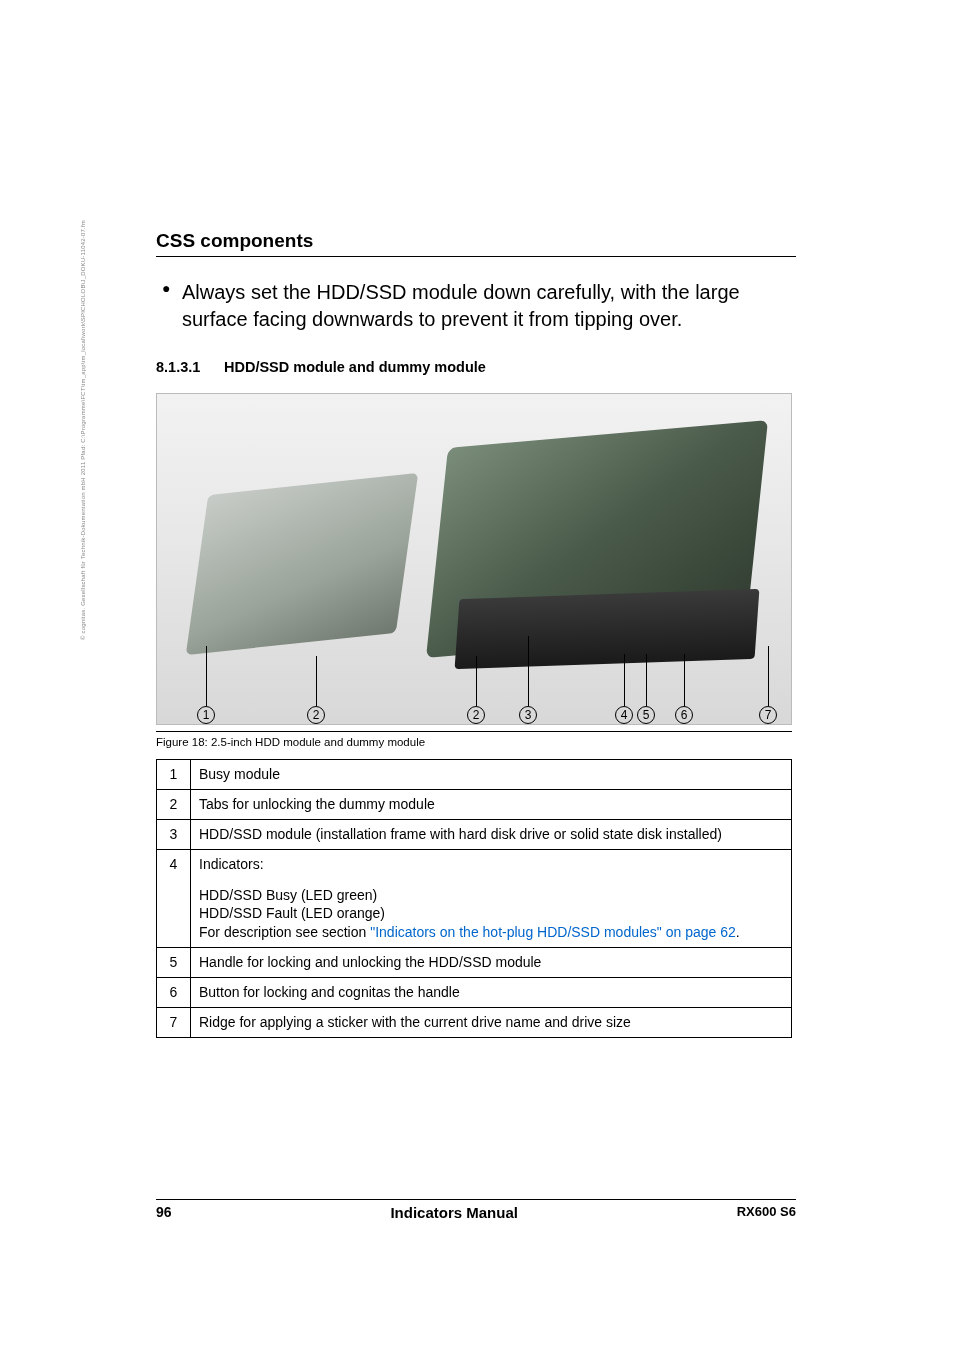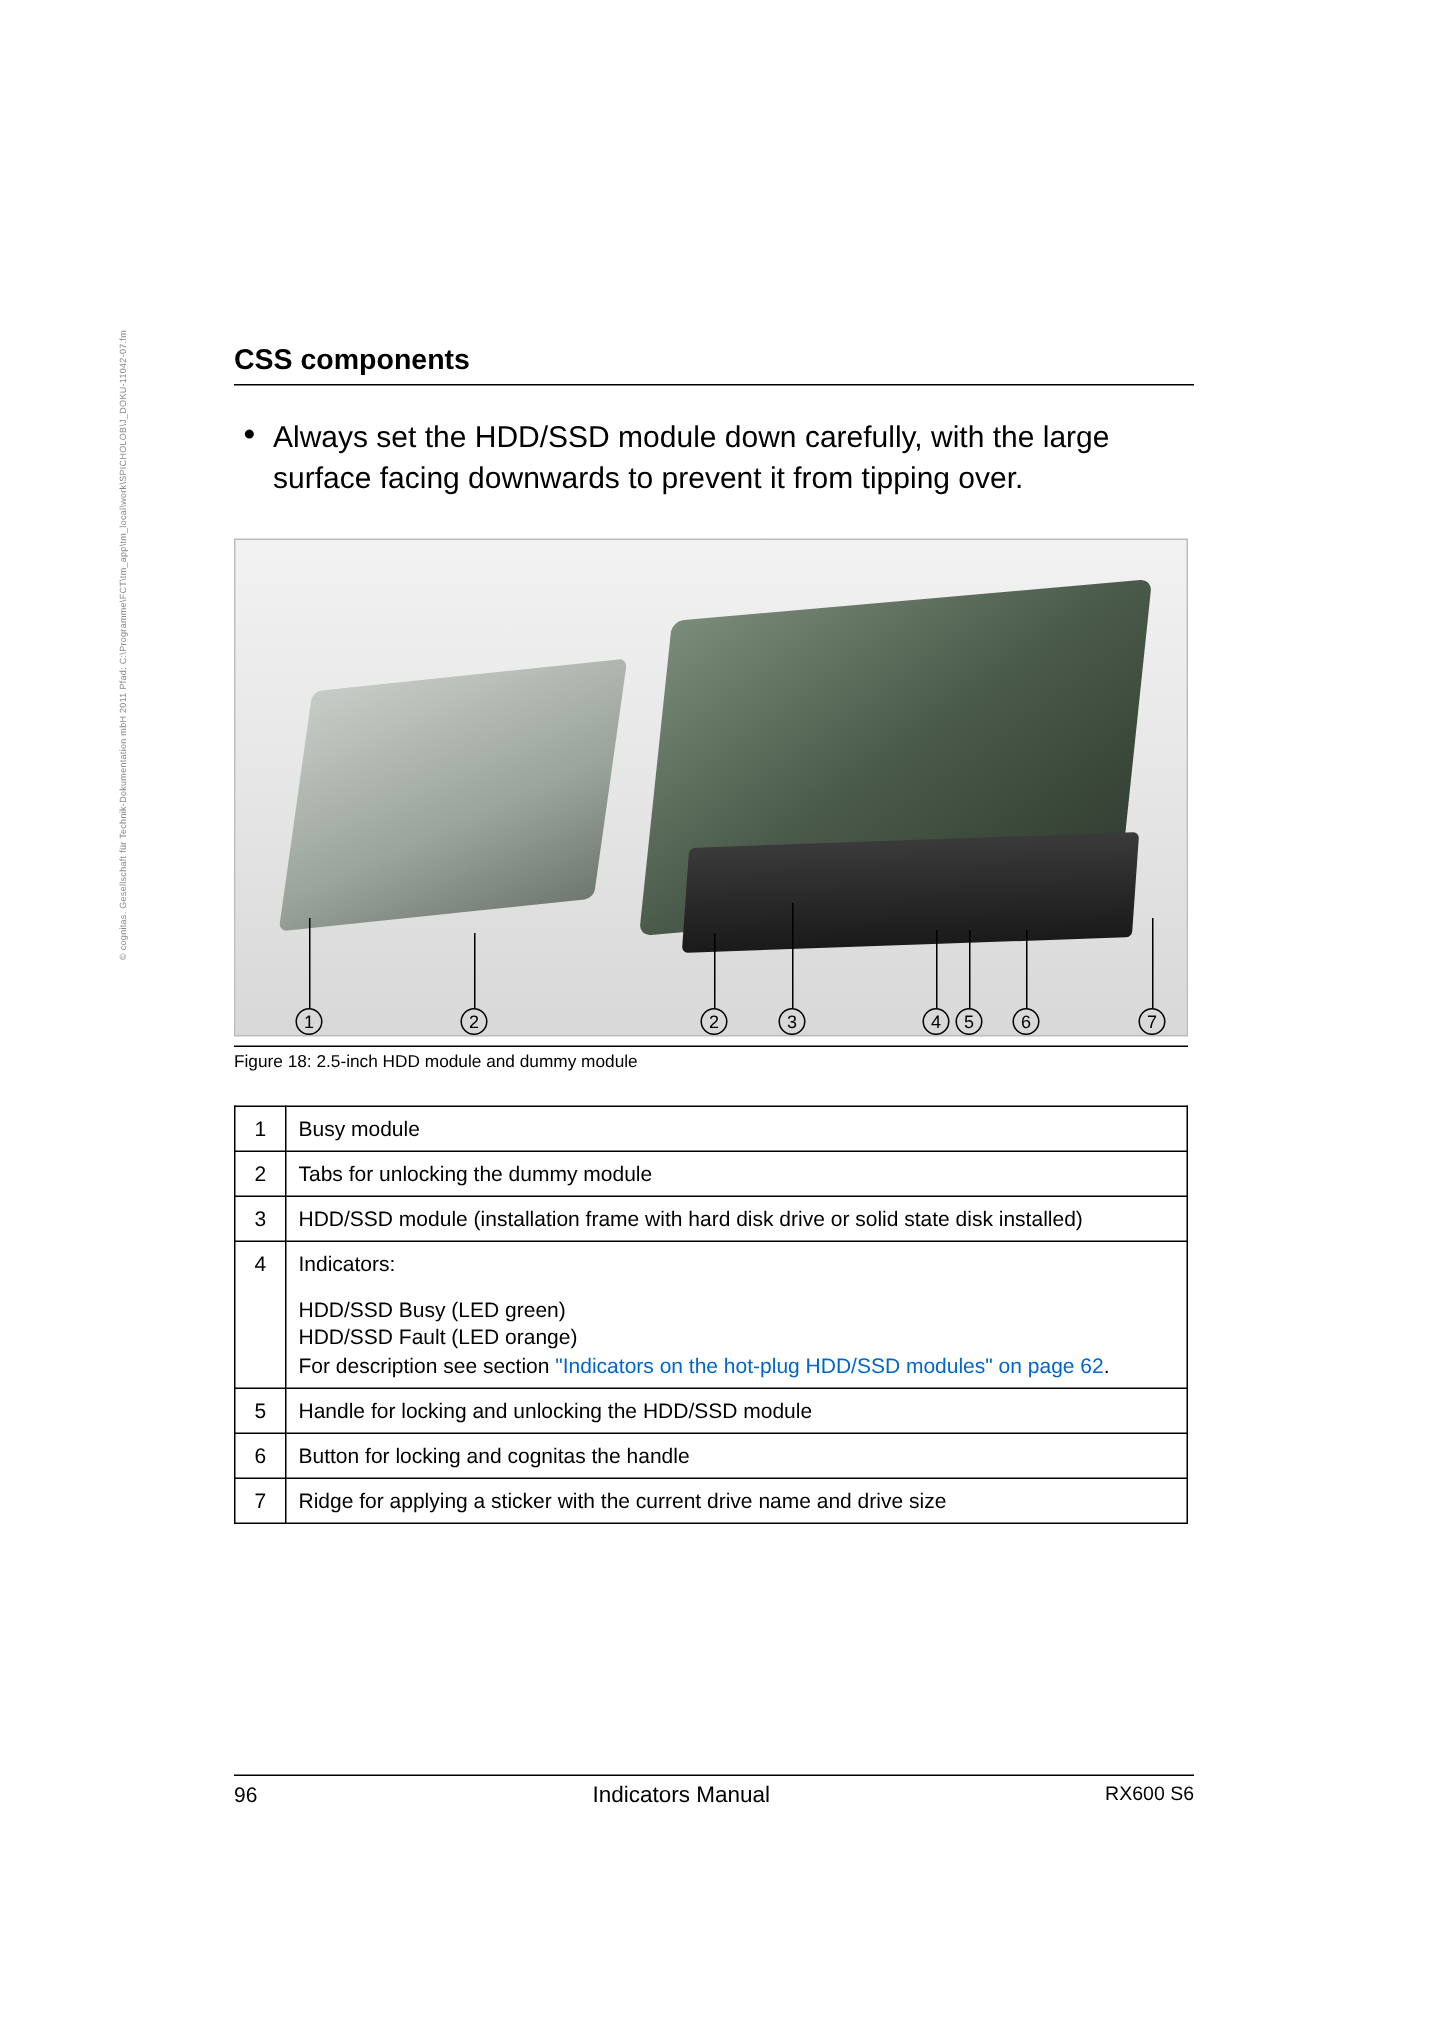--- a/index.html
+++ b/index.html
@@ -107,40 +107,41 @@
     border-radius: 50%;
     font-size: 12px;
     text-align: center;
     line-height: 16px;
     background: transparent;
   }
   .fig-rule { border: none; border-top: 1px solid #000; width: 636px; }
   .caption {
     font-size: 11.5px;
     margin-top: 4px;
-    margin-bottom: 23px;
+    margin-bottom: 11px;
   }
   table.desc {
     border-collapse: collapse;
     width: 636px;
     font-size: 14px;
   }
   table.desc td {
     border: 1px solid #000;
     padding: 5px 8px;
     vertical-align: top;
     line-height: 1.35;
   }
   table.desc td.num { width: 34px; text-align: center; }
   .link { color: #0066cc; }
   .footer {
     position: absolute;
     left: 156px;
-    bottom: 146px;
+    bottom: 130px;
     width: 640px;
+    font-weight: bold;
   }
   .foot-rule { border: none; border-top: 1px solid #000; margin-bottom: 4px; }
   .foot-row {
     display: flex;
     justify-content: space-between;
     font-size: 14px;
   }
   .foot-center { flex: 1; text-align: center; font-size: 15px; }
   .foot-right { font-size: 13px; }
 </style>
@@ -151,20 +152,24 @@
 
 <div class="content">
   <div class="header-title">CSS components</div>
   <hr class="header-rule">
 
   <div class="bullet-row">
     <div class="bullet-dot">●</div>
     <div class="bullet-text">Always set the HDD/SSD module down carefully, with the large surface facing downwards to prevent it from tipping over.</div>
   </div>
 
+  <div class="subsection">
+    <span class="sub-num">8.1.3.1</span>
+    <span>HDD/SSD module and dummy module</span>
+  </div>
 
   <div class="figure-box">
     <div class="dummy-block"></div>
     <div class="hdd-block"></div>
     <div class="hdd-front"></div>
 
     <div class="leader" style="left:49px;height:60px"></div>
     <div class="callout" style="left:40px">1</div>
 
     <div class="leader" style="left:159px;height:50px"></div>

